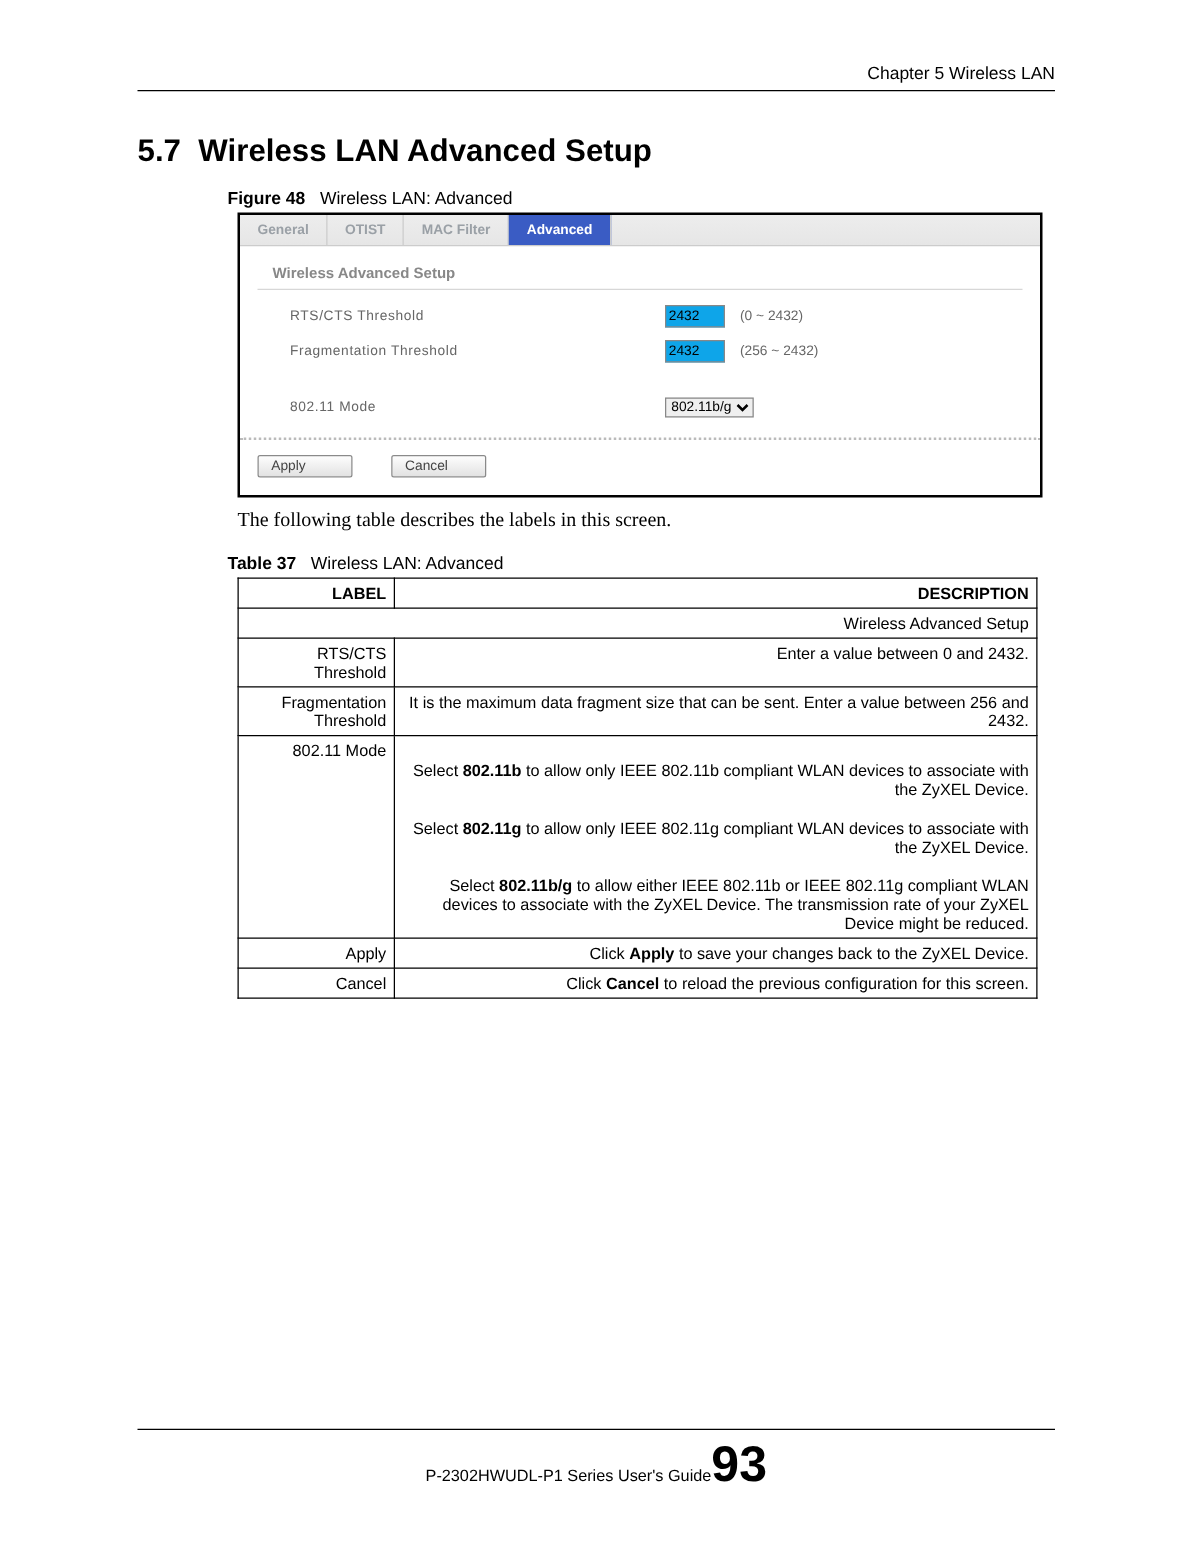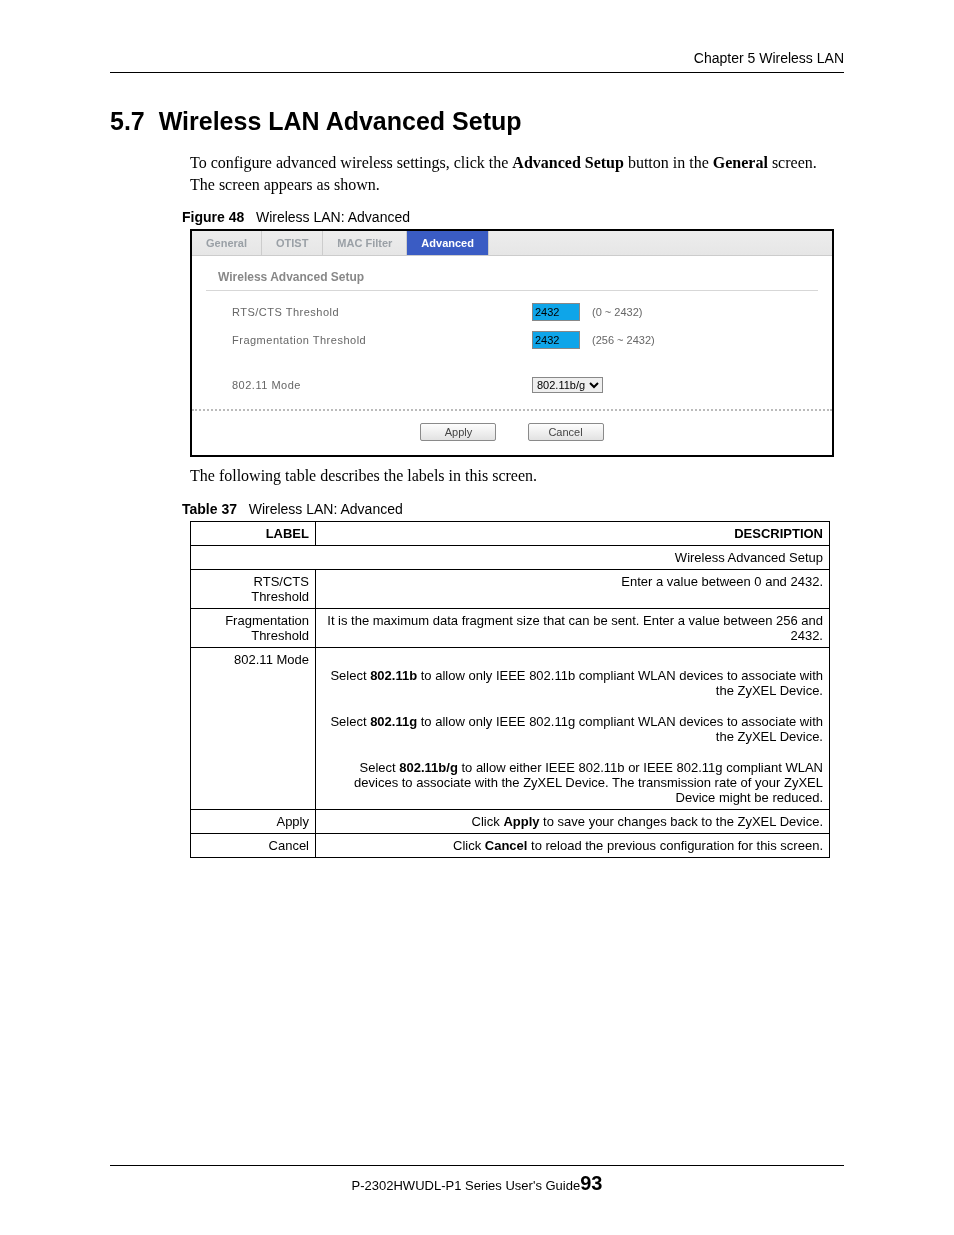--- a/index.html
+++ b/index.html
@@ -106,21 +106,20 @@
     margin-left: 12px;
   }
   .sel {
     font-size: 11px;
     border: 1px solid #888;
     background: #efefef;
     padding: 0;
   }
   .btnbar {
     border-top: 2px dotted #bbb;
-    text-align: center;
     padding: 12px 0 14px 0;
   }
   .btn {
     display: inline-block;
     min-width: 54px;
     padding: 2px 10px;
     font-size: 11px;
     background: linear-gradient(#fdfdfd,#e2e2e2);
     border: 1px solid #8a8a8a;
     border-radius: 2px;
@@ -165,38 +164,35 @@
     border-top: 1px solid #000;
     padding-top: 6px;
     font-family: Arial, Helvetica, sans-serif;
     font-size: 13px;
     display: flex;
     justify-content: center;
     align-items: baseline;
   }
   .pnum {
     font-family: Arial, Helvetica, sans-serif;
-    font-size: 20px;
+    font-size: 40px;
     font-weight: 700;
   }
 </style>
 </head>
 <body>
 
 <div class="page">
 
   <div class="hdr">Chapter 5 Wireless LAN</div>
 
   <h2 class="sect">
     <span>5.7</span>&nbsp;&nbsp;<span>Wireless LAN Advanced Setup</span>
   </h2>
 
-  <p class="intro">
-    <span>To configure advanced wireless settings, click the </span><b>Advanced Setup</b><span> button in the </span><b>General</b><span> screen. The screen appears as shown.</span>
-  </p>
 
   <div class="fig-cap">
     <b>Figure 48</b>&nbsp;&nbsp;&nbsp;<span>Wireless LAN: Advanced</span>
   </div>
 
   <div class="shot">
     <div class="tabs">
       <span class="tab">General</span><span class="tab">OTIST</span><span class="tab">MAC Filter</span><span class="tab active">Advanced</span>
     </div>
     <div class="panel-title">Wireless Advanced Setup</div>

